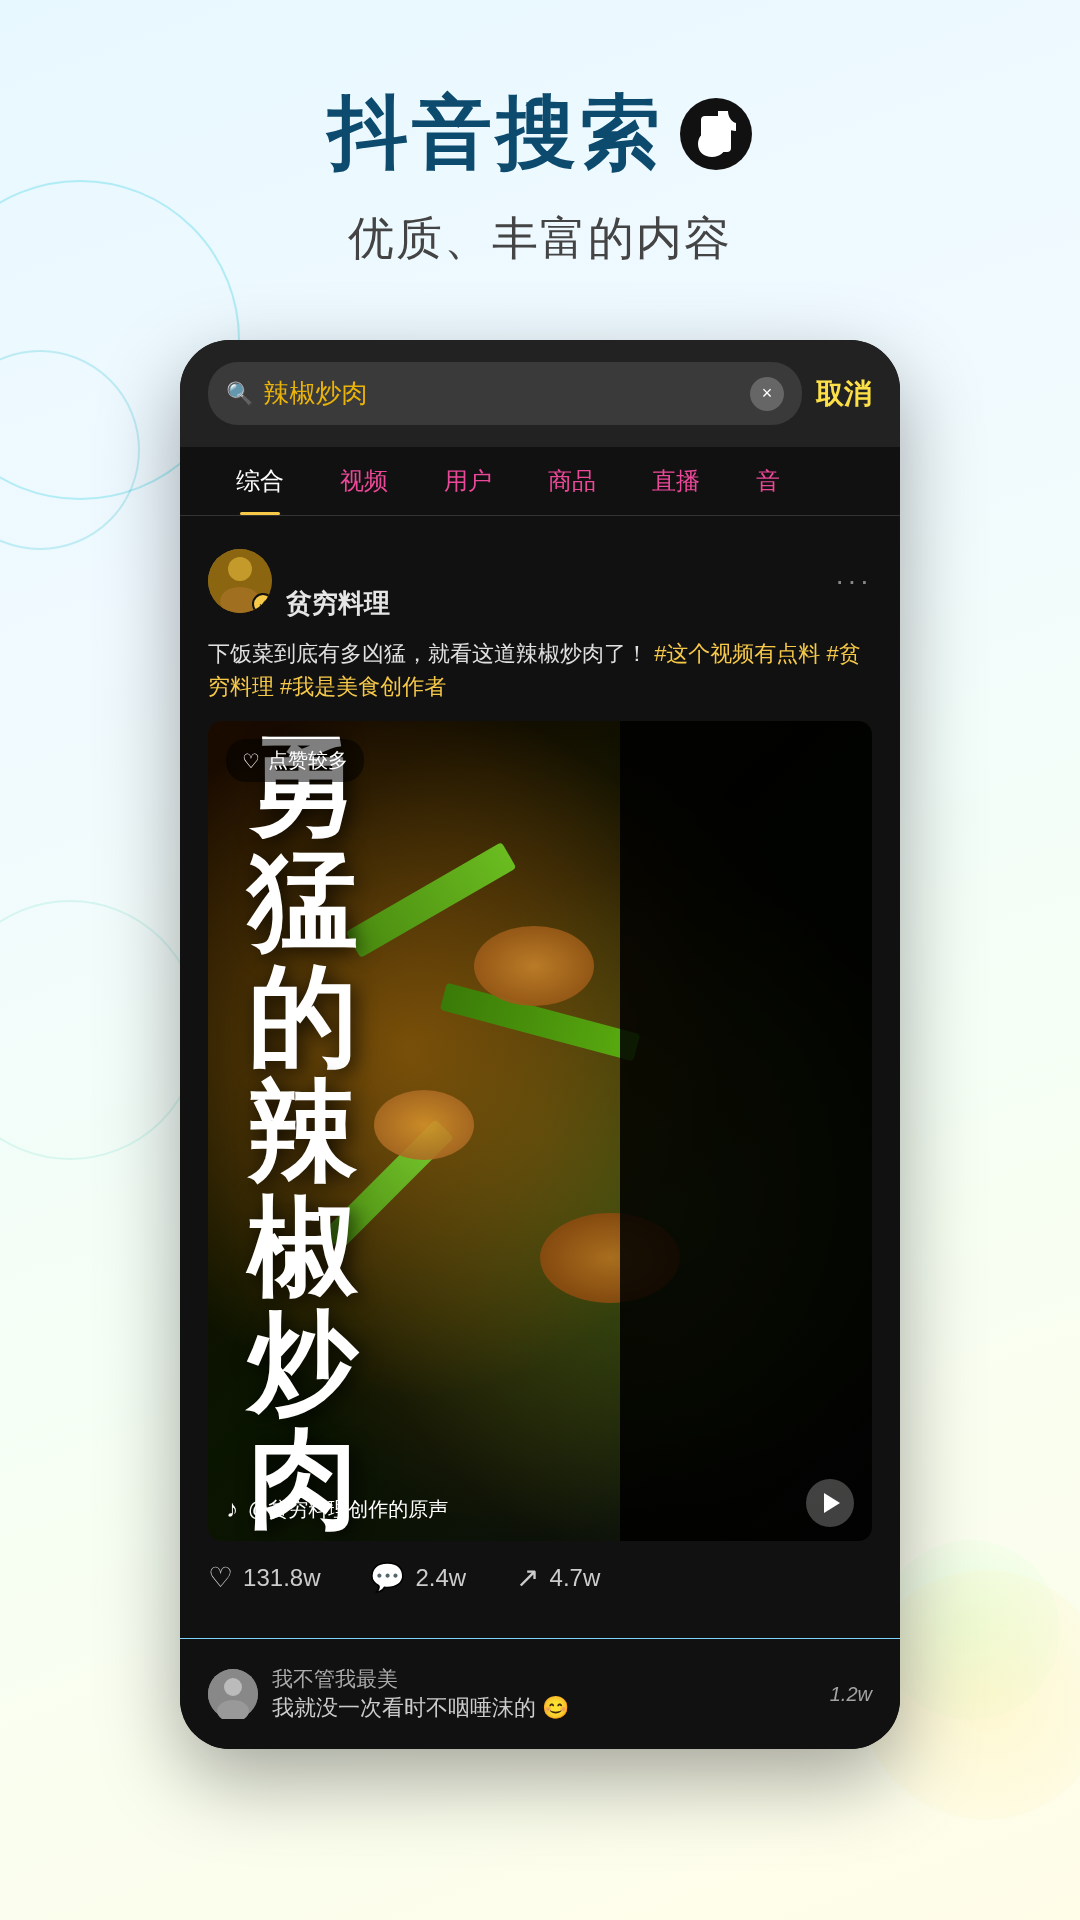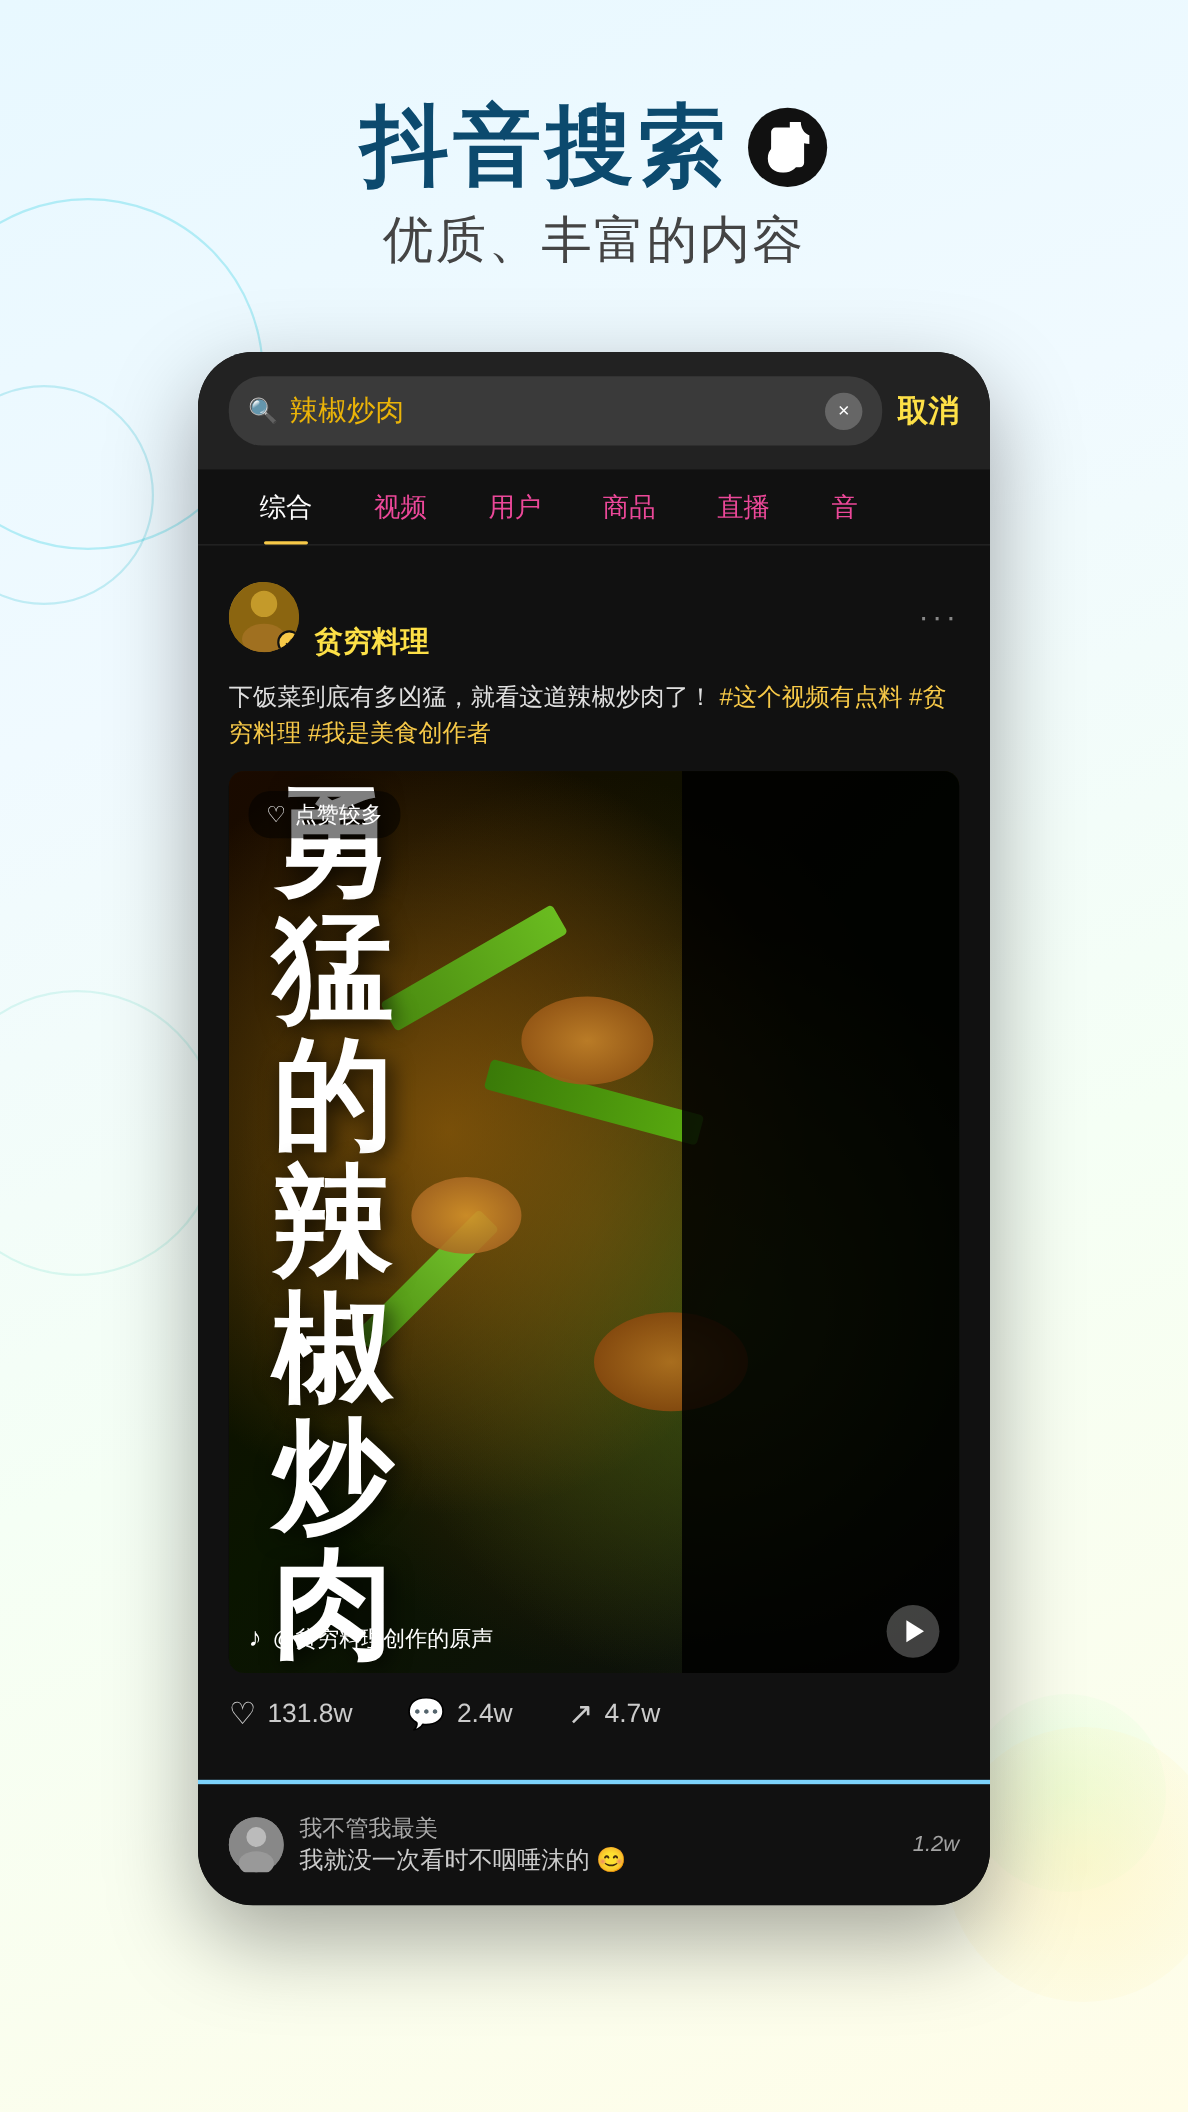--- a/index.html
+++ b/index.html
@@ -78,21 +78,21 @@
       width: 30px;
       height: 36px;
       background: white;
       border-radius: 4px 14px 4px 4px;
       position: absolute;
     }
 
     .subtitle {
       font-size: 46px;
       color: #444;
-      margin-top: 0;
+      margin-top: 20px;
       letter-spacing: 2px;
     }
 
     
     .phone-container {
       display: flex;
       justify-content: center;
       margin-top: 30px;
     }
 
@@ -238,21 +238,21 @@
       border-radius: 50%;
       border: 2px solid #111;
       display: flex;
       align-items: center;
       justify-content: center;
       font-size: 12px;
       color: #111;
     }
 
     .username {
-      color: #fde047;
+      color: #e5e5e5;
       font-size: 26px;
       font-weight: 600;
       margin-top: 46px;
     }
 
     .more-dots {
       color: #888;
       font-size: 28px;
       letter-spacing: 3px;
     }
@@ -464,21 +464,21 @@
     }
 
     .stat-num {
       font-size: 24px;
       color: #ccc;
     }
 
     
     .comment-section {
       background: #111;
-      border-top: 4px solid #7dd3fc;
+      border-top: 1px solid #7dd3fc;
       padding: 16px 28px;
     }
 
     .comment-row {
       display: flex;
       align-items: center;
       gap: 14px;
       padding: 10px 0;
     }
 

